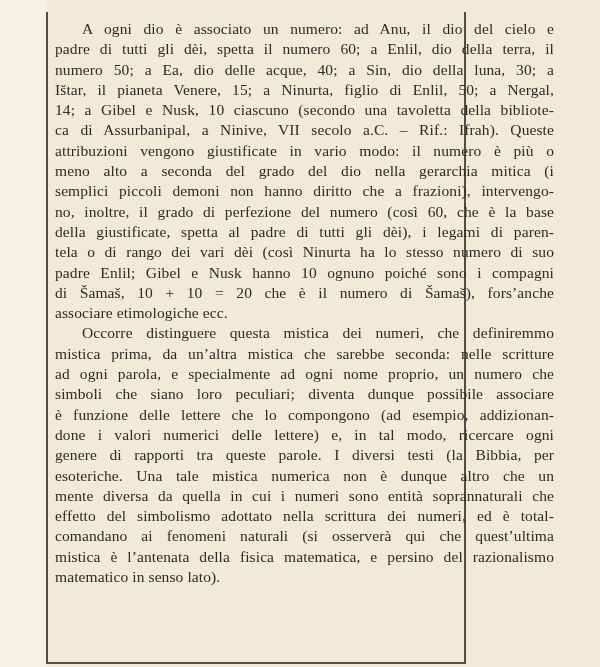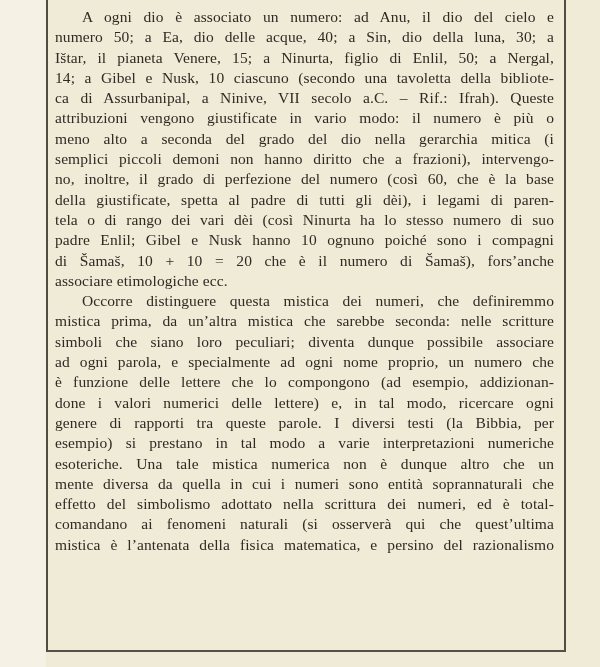--- a/index.html
+++ b/index.html
@@ -18,22 +18,22 @@
     position: absolute;
     left: 0;
     top: 0;
     width: 46px;
     height: 667px;
     background: #f5f1e4;
   }
   .page-box {
     position: absolute;
     left: 46px;
-    top: 0;
-    width: 520px;
+    top: 12px;
+    width: 420px;
     height: 652px;
     box-sizing: border-box;
     background: #f0ebd7;
     border-left: 2px solid #514d45;
     border-right: 2px solid #514d45;
     border-bottom: 2px solid #55514a;
   }
   .text-block {
     position: absolute;
     left: 7px;
@@ -64,43 +64,44 @@
 </style>
 </head>
 <body>
 
 <div class="left-margin"></div>
 
 <div class="page-box">
   <div class="text-block">
       <div class="paragraph">
         <div class="line first">A ogni dio è associato un numero: ad Anu, il dio del cielo e</div>
+        <div class="line">padre di tutti gli dèi, spetta il numero 60; a Enlil, dio della terra, il</div>
         <div class="line">numero 50; a Ea, dio delle acque, 40; a Sin, dio della luna, 30; a</div>
         <div class="line">Ištar, il pianeta Venere, 15; a Ninurta, figlio di Enlil, 50; a Nergal,</div>
         <div class="line">14; a Gibel e Nusk, 10 ciascuno (secondo una tavoletta della bibliote-</div>
         <div class="line">ca di Assurbanipal, a Ninive, VII secolo a.C. – Rif.: Ifrah). Queste</div>
         <div class="line">attribuzioni vengono giustificate in vario modo: il numero è più o</div>
         <div class="line">meno alto a seconda del grado del dio nella gerarchia mitica (i</div>
         <div class="line">semplici piccoli demoni non hanno diritto che a frazioni), intervengo-</div>
         <div class="line">no, inoltre, il grado di perfezione del numero (così 60, che è la base</div>
         <div class="line">della giustificate, spetta al padre di tutti gli dèi), i legami di paren-</div>
         <div class="line">tela o di rango dei vari dèi (così Ninurta ha lo stesso numero di suo</div>
         <div class="line">padre Enlil; Gibel e Nusk hanno 10 ognuno poiché sono i compagni</div>
         <div class="line">di Šamaš, 10 + 10 = 20 che è il numero di Šamaš), fors’anche</div>
         <div class="line last">associare etimologiche ecc.</div>
       </div>
       <div class="paragraph">
         <div class="line first">Occorre distinguere questa mistica dei numeri, che definiremmo</div>
         <div class="line">mistica prima, da un’altra mistica che sarebbe seconda: nelle scritture</div>
+        <div class="line">ad ogni parola, e specialmente ad ogni nome proprio, un numero che</div>
         <div class="line">simboli che siano loro peculiari; diventa dunque possibile associare</div>
-        <div class="line">ad ogni parola, e specialmente ad ogni nome proprio, un numero che</div>
         <div class="line">è funzione delle lettere che lo compongono (ad esempio, addizionan-</div>
         <div class="line">done i valori numerici delle lettere) e, in tal modo, ricercare ogni</div>
         <div class="line">genere di rapporti tra queste parole. I diversi testi (la Bibbia, per</div>
-        <div class="line">esempio) si prestano in tal modo a varie interpretazioni numeriche</div>
         <div class="line">esoteriche. Una tale mistica numerica non è dunque altro che un</div>
         <div class="line">mente diversa da quella in cui i numeri sono entità soprannaturali che</div>
         <div class="line">effetto del simbolismo adottato nella scrittura dei numeri, ed è total-</div>
         <div class="line">comandano ai fenomeni naturali (si osserverà qui che quest’ultima</div>
         <div class="line">mistica è l’antenata della fisica matematica, e persino del razionalismo</div>
+        <div class="line last">matematico in senso lato).</div>
       </div>
     </div>
 </div>
 
 </body></html>

